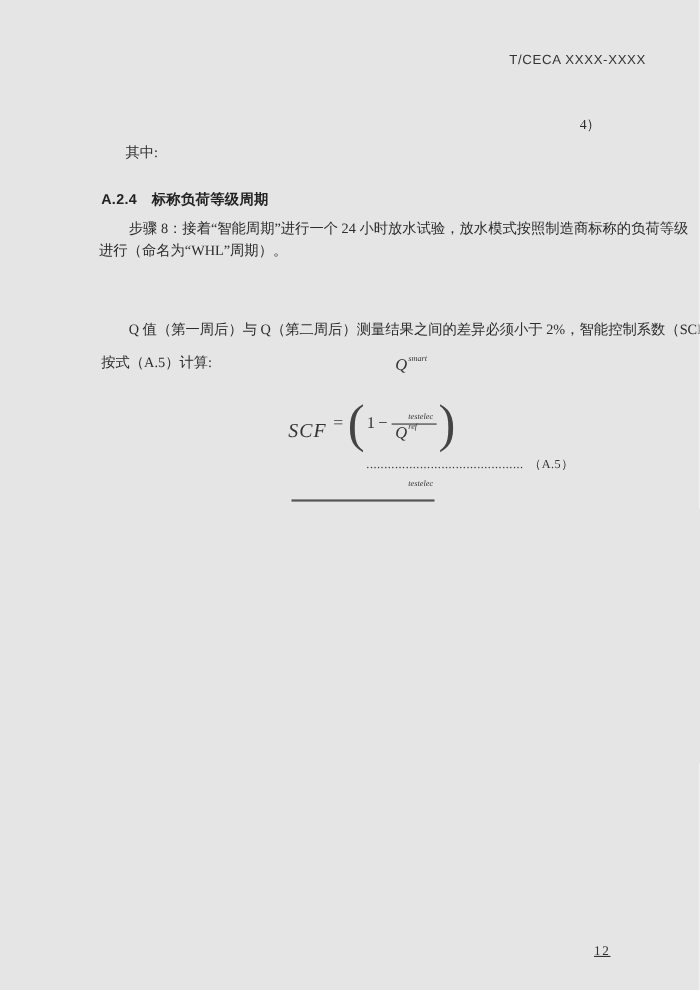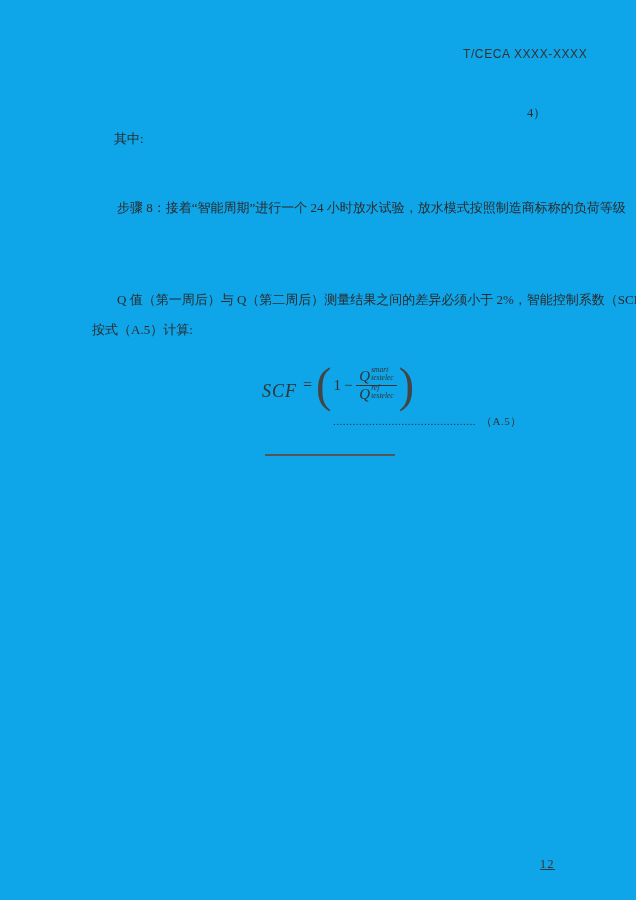--- a/index.html
+++ b/index.html
@@ -4,21 +4,21 @@
 <style>
   html, body {
     margin: 0;
     padding: 0;
     background: #ffffff;
   }
   .page {
     position: relative;
     width: 636px;
     height: 900px;
-    background: #0ea5e9;
+    background: #e5e5e5;
     font-family: "Liberation Serif", serif;
     color: #2b2b2b;
     overflow: hidden;
   }
   .abs { position: absolute; white-space: nowrap; }
 
   .header-ref {
     top: 47px;
     left: 463px;
     font-family: "Liberation Sans", sans-serif;
@@ -104,20 +104,21 @@
   }
   .f-scripts {
     display: inline-flex;
     flex-direction: column;
     align-items: flex-start;
     font-style: italic;
     font-size: 7.5px;
     line-height: 1.15;
     margin-left: 1px;
     margin-top: -3px;
+    gap: 44px;
   }
   .formula-number {
     top: 414px;
     left: 333px;
     font-size: 11px;
     color: #333333;
     letter-spacing: 0.5px;
   }
   .formula-number .dots { margin-right: 5px; }
 
@@ -142,23 +143,25 @@
 
 <div class="page">
 
   <div class="abs header-ref">T/CECA XXXX-XXXX</div>
 
   <div class="abs footnote-marker">4）</div>
 
   <div class="abs body-line where-label">其中:</div>
 
 
+  <div class="abs heading heading-a24">A.2.4　标称负荷等级周期</div>
 
   <div class="abs body-line step8-line1">步骤 8：接着“智能周期”进行一个 24 小时放水试验，放水模式按照制造商标称的负荷等级</div>
 
+  <div class="abs body-line step8-line2">进行（命名为“WHL”周期）。</div>
 
 
   <div class="abs body-line q-para-line1">Q 值（第一周后）与 Q（第二周后）测量结果之间的差异必须小于 2%，智能控制系数（SCF）</div>
 
   <div class="abs body-line q-para-line2">按式（A.5）计算:</div>
 
   <div class="abs formula">
     <span class="f-lhs">SCF</span>
     <span class="f-eq">=</span>
     <span class="f-paren">(</span>

